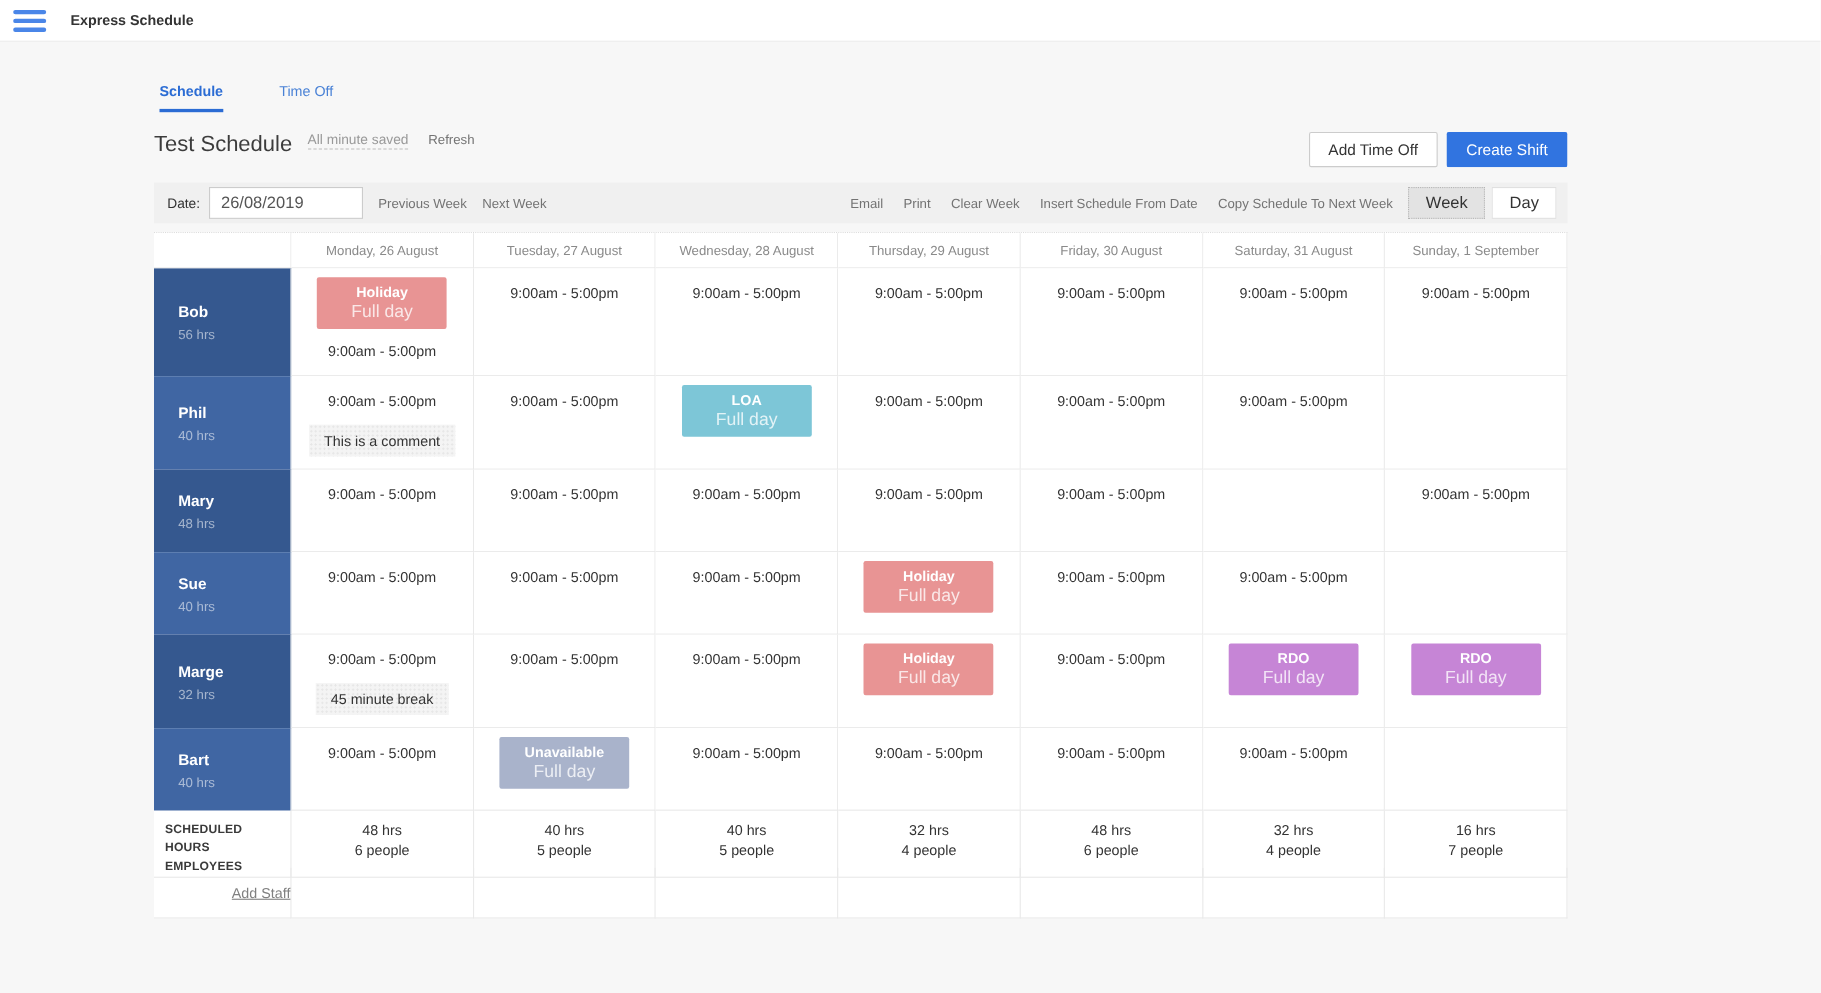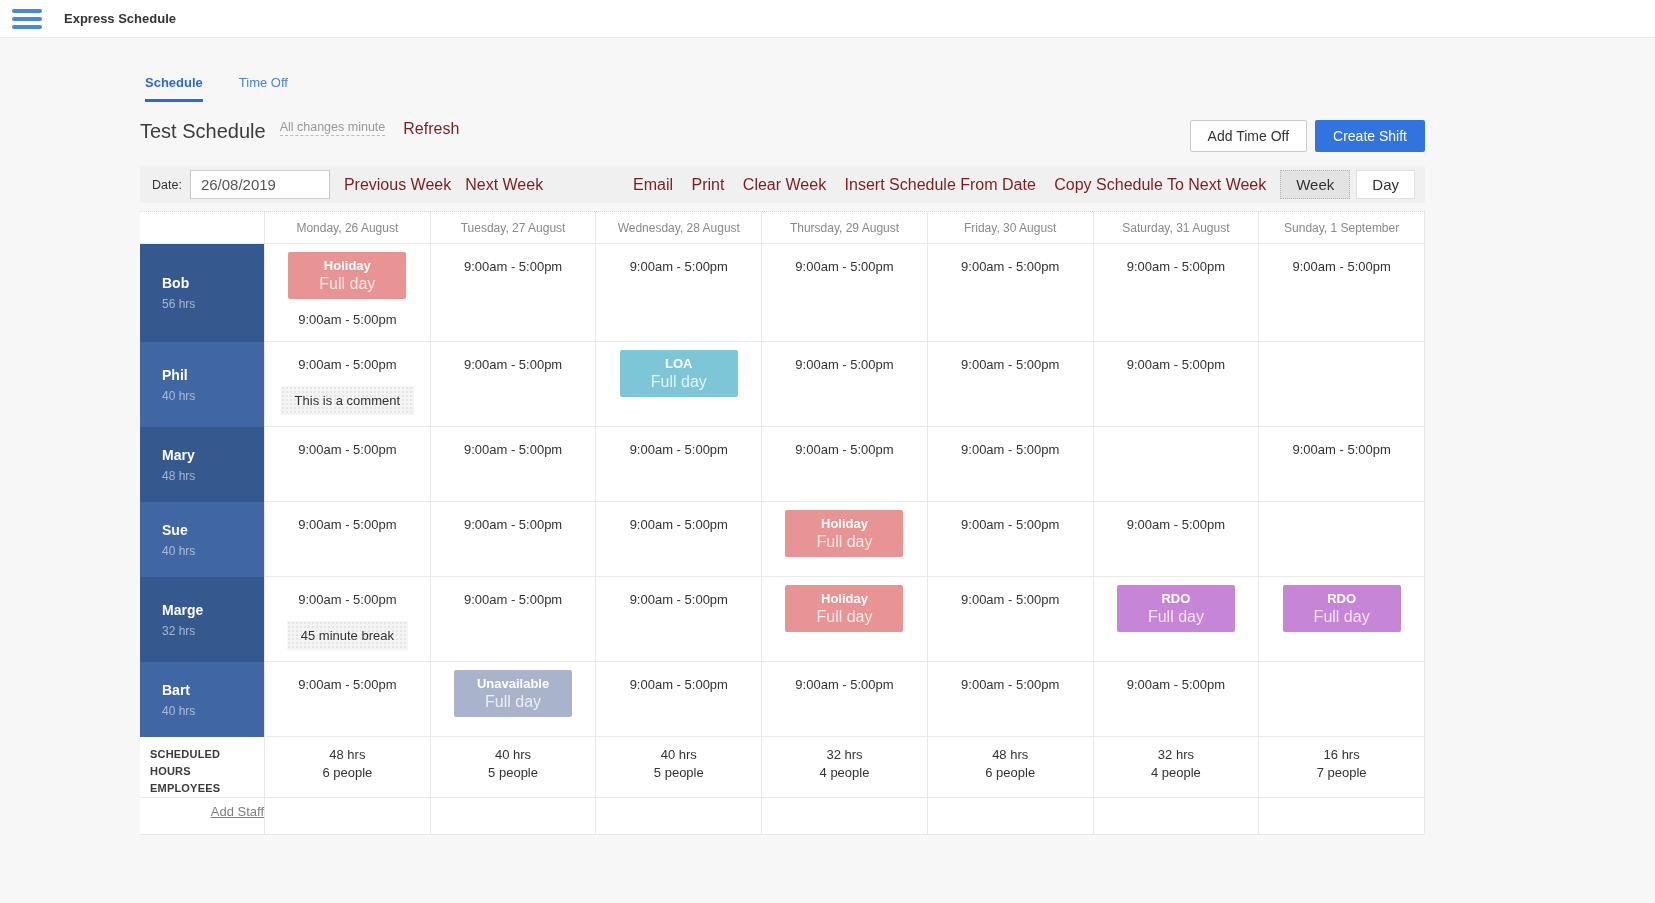--- a/index.html
+++ b/index.html
@@ -9,29 +9,29 @@
   
   .topbar { height:38px; background:#fff; border-bottom:1px solid #ececec; display:flex; align-items:center; padding-left:12px; }
   .hamburger { width:30px; height:20px; display:flex; flex-direction:column; justify-content:space-between; cursor:pointer; }
   .hamburger span { display:block; height:4px; border-radius:2px; background:#4a86e8; }
   .app-title { margin-left:22px; font-size:13px; font-weight:600; color:#333; }
 
   .page { padding-left:140px; }
   .content { width:1285px; }
 
   
-  .tabs { display:flex; gap:36px; margin-top:37px; padding-left:5px; }
+  .tabs { display:flex; gap:51px; margin-top:37px; padding-left:5px; }
   .tab { font-size:13px; color:#4a82d6; padding-bottom:9px; cursor:pointer; }
   .tab.active { color:#2b6cd4; font-weight:bold; border-bottom:3px solid #2b6cd4; }
 
   
   .titlebar { display:flex; align-items:flex-start; margin-top:18px; }
   .titlebar h1 { font-size:20px; font-weight:400; color:#3c3c3c; }
   .saved { margin-left:14px; font-size:12.5px; color:#999; border-bottom:1px dashed #bbb; padding-bottom:1px; }
-  .link { font-size:16px; color:#7f1d1d; text-decoration:none; cursor:pointer; }
+  .link { font-size:12px; color:#737373; text-decoration:none; cursor:pointer; }
   .titlebar .link { margin-left:18px; }
   .spacer { flex:1; }
   .btn { font-family:inherit; font-size:14px; padding:7px 17px; cursor:pointer; border-radius:2px; }
   .btn.ghost { background:#fff; border:1px solid #ccc; color:#333; margin-right:8px; }
   .btn.primary { border:1px solid transparent; color:#fff; }
 
   
   .toolbar { margin-top:14px; background:#f0f0f0; height:37px; display:flex; align-items:center; padding:0 10px 0 12px; }
   .toolbar .lbl { font-size:12.5px; color:#333; margin-right:8px; }
   .date-input { width:140px; height:29px; border:1px solid #ccc; background:#fff; font-family:inherit; font-size:15px; color:#555; padding:0 10px; }
@@ -77,21 +77,21 @@
 
 <div class="page">
   <div class="content">
     <div class="tabs">
       <div class="tab active">Schedule</div>
       <div class="tab">Time Off</div>
     </div>
 
     <div class="titlebar">
       <h1>Test Schedule</h1>
-      <span class="saved">All changes minute</span>
+      <span class="saved">All minute saved</span>
       <a class="link">Refresh</a>
       <div class="spacer"></div>
       <button class="btn ghost">Add Time Off</button>
       <button class="btn primary" id="create-shift" style="background: rgb(49, 116, 224);">Create Shift</button>
     </div>
 
     <div class="toolbar">
       <span class="lbl">Date:</span>
       <input class="date-input" value="26/08/2019" style="">
       <a class="link">Previous Week</a>

